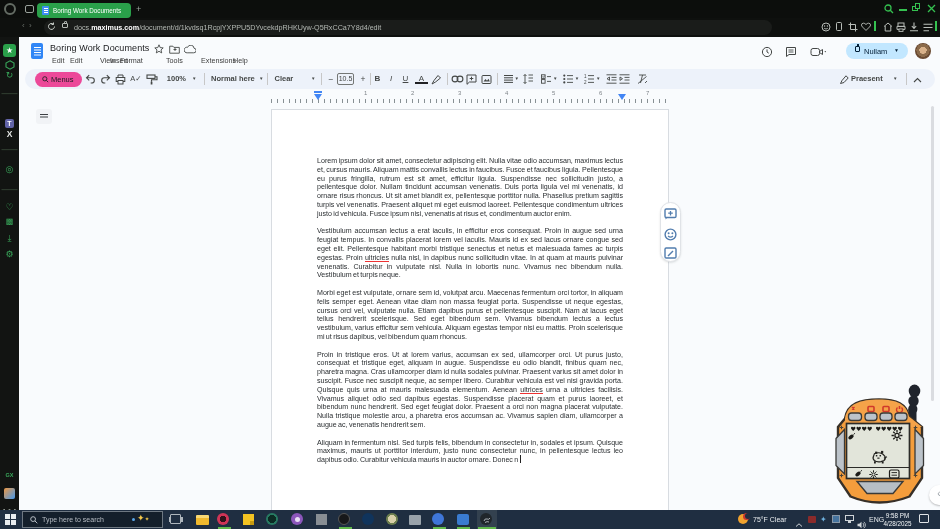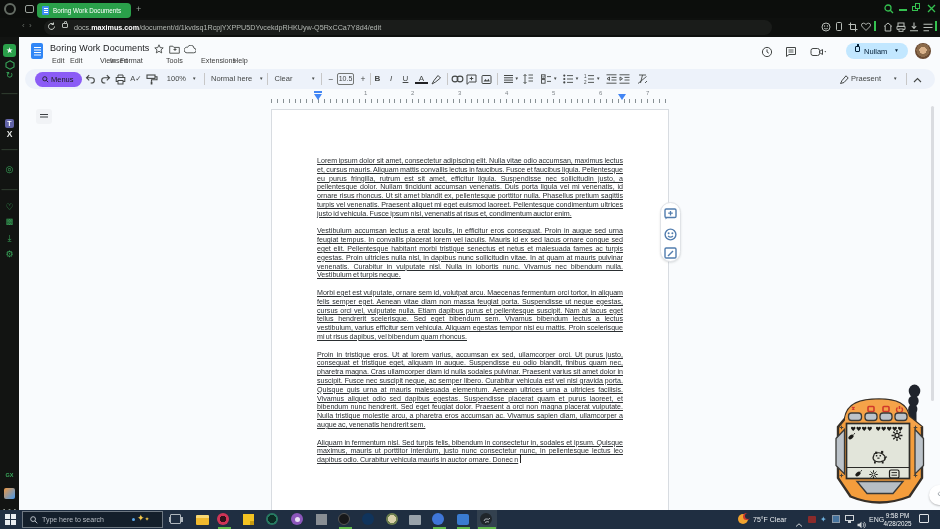--- a/index.html
+++ b/index.html
@@ -23,40 +23,40 @@
 #docicon i { position:absolute; left:2.5px; top:4px; width:7px; height:1.2px; background:#fff; box-shadow:0 2.5px 0 #fff, 0 5px 0 #fff, 0 7.5px 0 rgba(255,255,255,.9); }
 #title { left:50px; top:43px; font-size:9px; color:#202124; letter-spacing:0.1px; }
 #menus { left:0; top:0; width:0; height:0; }
 #menus span { position:absolute; top:56px; color:#3c3c3c; font-size:7.2px; }
 
 #histicon { left:761px; top:44px; } #commicon { left:785px; top:44px; } #camicon { left:810px; top:44px; }
 #share { left:846px; top:43px; width:62px; height:16px; background:#c2e7ff; border-radius:8px; color:#001d35; font-size:7.5px; }
 #avatar { left:915px; top:43px; width:16px; height:16px; border-radius:50%; background:radial-gradient(circle at 50% 45%, #d8b18a 0 30%, #8a6a4a 31% 55%, #6a4a32 56%); }
 
 #toolbar { left:25px; top:69px; width:910px; height:20px; background:#edf2fa; border-radius:10px; color:#444746; }
-#menuspill { position:absolute; left:10px; top:2.5px; width:47px; height:15px; background:#8b5cf6; border-radius:8px; font-size:7.5px; color:#202124; line-height:15px; }
+#menuspill { position:absolute; left:10px; top:2.5px; width:47px; height:15px; background:#ec4899; border-radius:8px; font-size:7.5px; color:#202124; line-height:15px; }
 .tb { position:absolute; top:0; height:20px; line-height:20px; font-size:8.5px; color:#444746; text-align:center; }
-.tbt { position:absolute; top:0; height:20px; line-height:20px; font-size:7.5px; color:#444746; }
+.tbt { position:absolute; top:0; height:20px; line-height:20px; font-size:7.5px; color:#444746;font-weight:bold; }
 .sep { position:absolute; top:4px; width:1px; height:12px; background:#c7c7c7; }
 .car { font-size:4.5px; color:#444746; }
 #fsbox { position:absolute; left:312px; top:4px; width:17px; height:12px; border:1px solid #747775; border-radius:2px; font-size:7px; line-height:10px; text-align:center; color:#444746; }
 
 #ruler { left:19px; top:90px; width:921px; height:14px; background:#f9fbfd; }
 #ticks { position:absolute; left:252px; top:9px; width:398px; height:4px;
   background:repeating-linear-gradient(90deg,#889094 0 1px,transparent 1px 5.875px); }
 .rnum { position:absolute; top:0px; font-size:6px; color:#80868b; }
 .tri { position:absolute; width:0; height:0; }
 
 #canvas { left:19px; top:104px; width:921px; height:406px; background:#f9fbfd; }
 #page { left:271px; top:109px; width:398px; height:401px; background:#ffffff; border:1px solid #d8dce1; border-bottom:none; }
 #outlineic { left:36px; top:109px; width:16px; height:15px; border-radius:3px; background:#f1f3f6; }
 #outlineic i { position:absolute; left:4px; top:5px; width:8px; height:1.2px; background:#3c4043; box-shadow:0 2.5px 0 #3c4043; }
 #scrollv { left:931px; top:106px; width:3px; height:295px; background:#dadce0; border-radius:2px; }
 
-#doctext { left:317px; top:157px; width:306px; color:#2a2e31; font-size:7.1px; line-height:8.8px; text-align:justify; word-spacing:-0.6px;text-decoration:underline; }
+#doctext { left:317px; top:157px; width:306px; color:#2a2e31; font-size:7.1px; line-height:8.8px; text-align:justify; word-spacing:-0.6px; }
 #doctext p { margin-bottom:8.8px; }
 .sp { background:linear-gradient(180deg, transparent 0 88%, #e33 88% 100%); }
 #cursor { left:520px; top:455px; width:1px; height:8px; background:#222; }
 
 #taskbar { left:0; top:510px; width:940px; height:19px; background:#1f2e41; }
 #startlogo { left:5px; top:514px; width:11px; height:11px; }
 #searchbox { left:22px; top:511px; width:141px; height:17px; background:#141f2b; border:1px solid #6e7882; color:#b8bec5; font-size:7px; line-height:15px; }
 .tico { position:absolute; top:513px; width:12px; height:12px; border-radius:50%; }
 .tund { position:absolute; top:527px; height:2px; background:#61b84c; }
 #activeapp { left:477px; top:510px; width:20px; height:19px; background:#33414f; }

